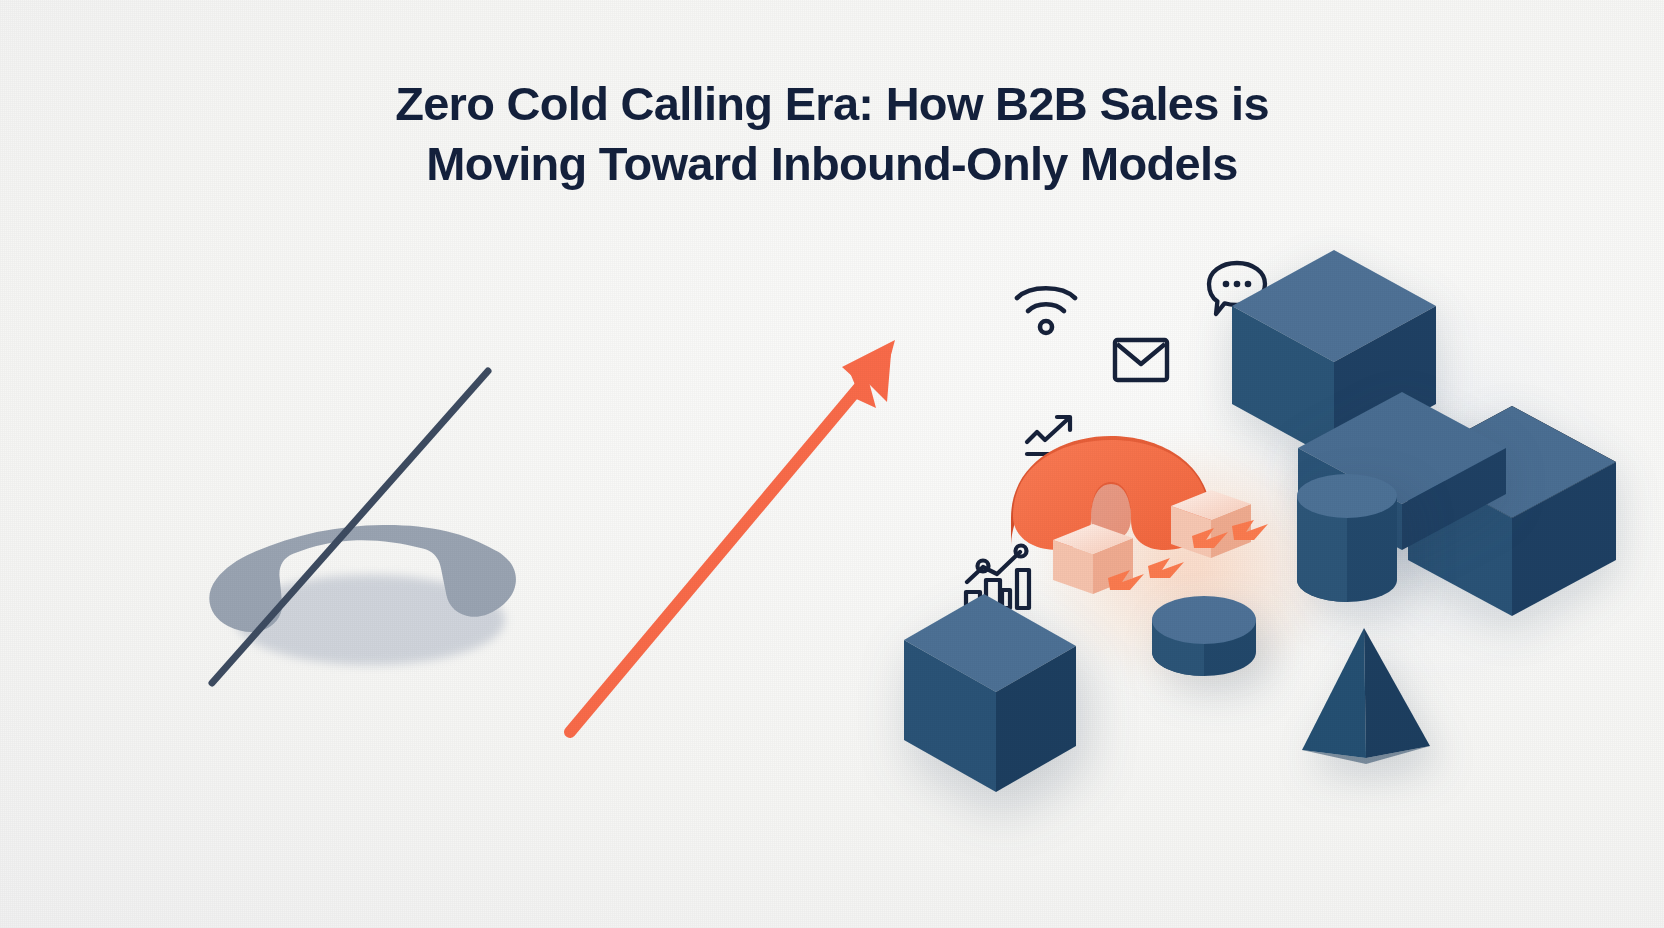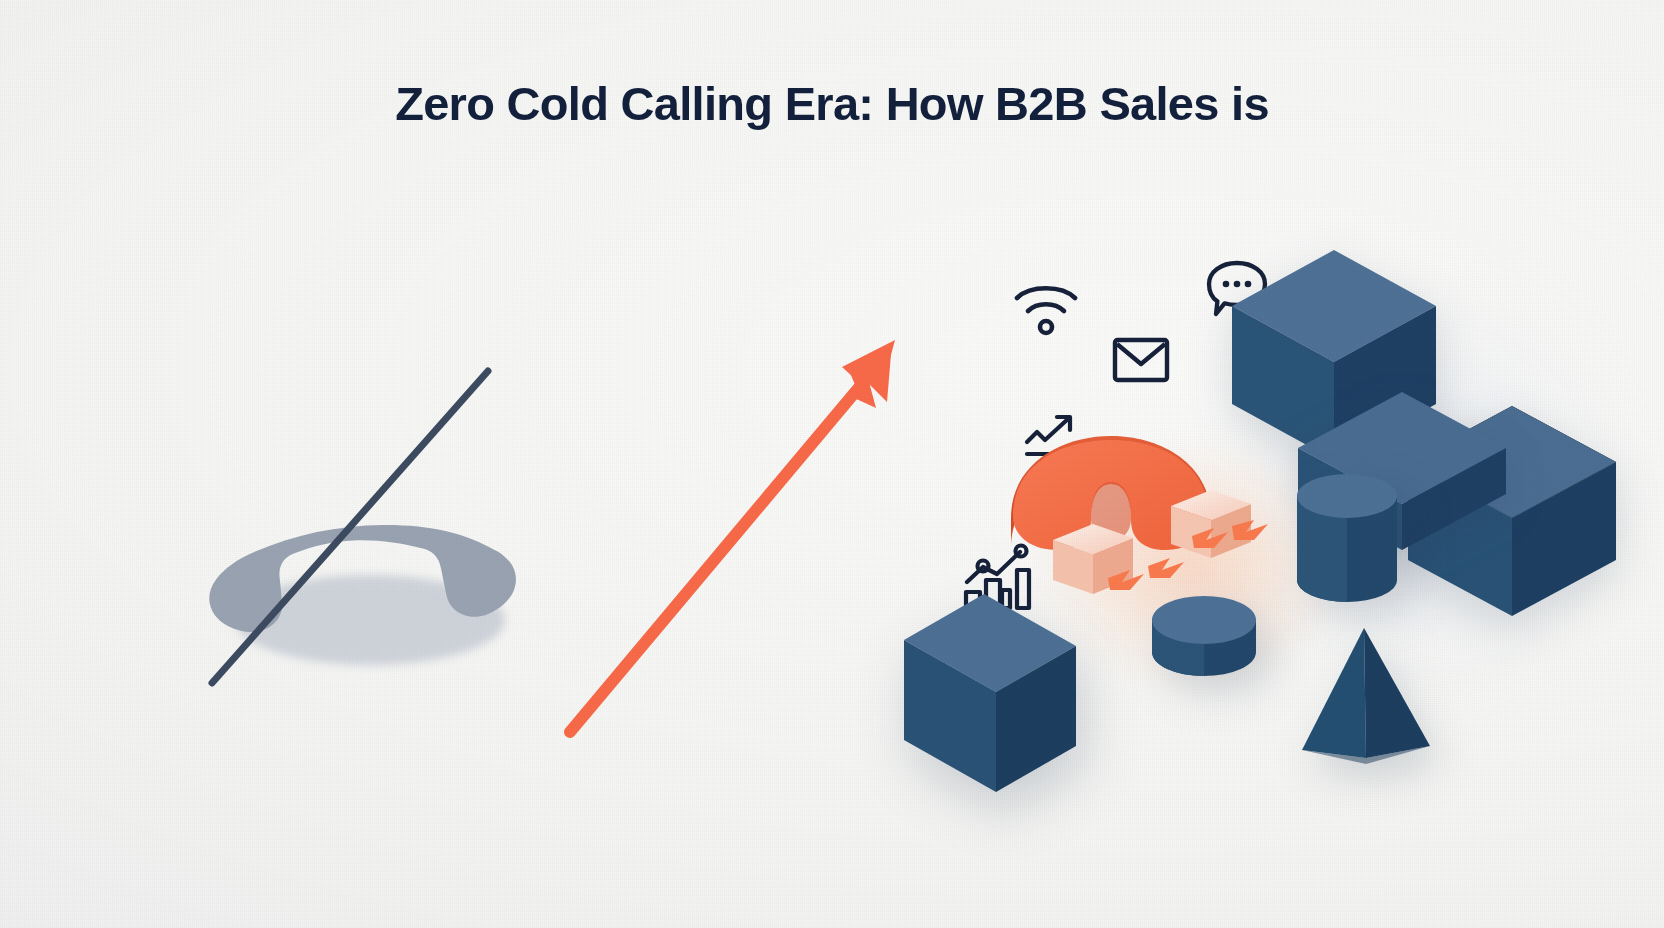--- a/index.html
+++ b/index.html
@@ -86,20 +86,21 @@
 <body>
 
 <div id="stage">
 
   <div class="bloom bloom-cool"></div>
   <div class="bloom bloom-warm"></div>
 
   <div class="title-wrap">
     <div class="title">
       <span>Zero Cold Calling Era: How B2B Sales is</span>
+      <span>Moving Toward Inbound-Only Models</span>
     </div>
   </div>
 
   <div class="phone-group">
     <div class="phone-shadow"></div>
 
     <svg class="phone-svg" width="370" height="370" viewBox="0 0 370 370">
       <g transform="rotate(128 185 185)">
         <path d="M120 60
                  c0 -22 18 -34 38 -30

